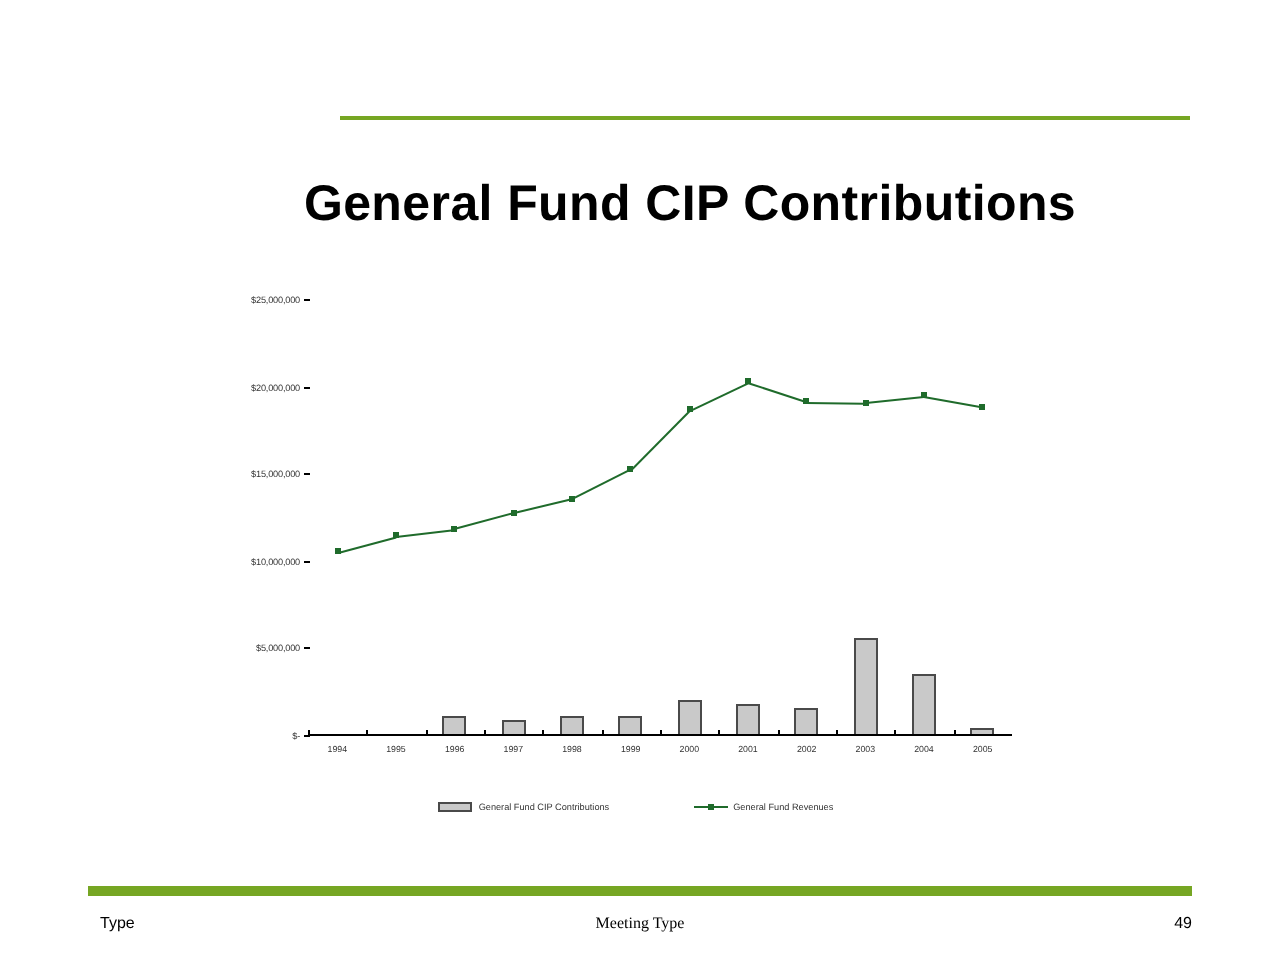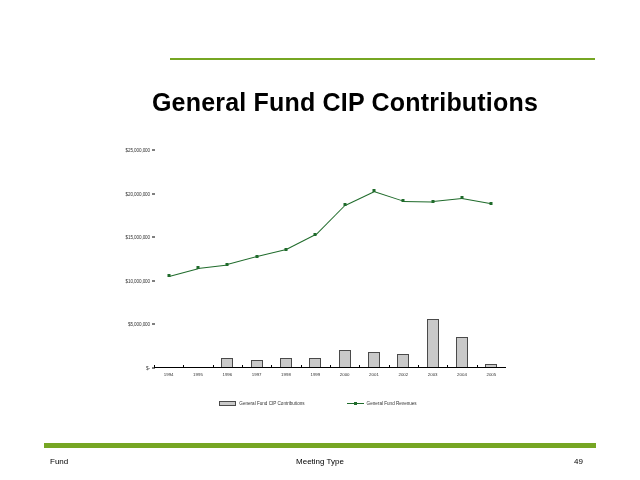--- a/index.html
+++ b/index.html
@@ -94,22 +94,22 @@
 
   
   .footer-rule{
     position:absolute;left:44px;top:443px;width:552px;height:5px;background:#76A623;
   }
   .footer{
     position:absolute;left:44px;top:455px;width:552px;height:16px;
     font-size:8px;color:#000;
   }
   .f-date{position:absolute;left:6px;top:2px;}
-  .f-meet{position:absolute;left:50%;top:2px;transform:translateX(-50%);}
-  .f-page{position:absolute;right:13px;top:2px;}
+  .f-meet{position:absolute;left:50%;top:2px;transform:translateX(-50%);font-family:Liberation Serif, serif;}
+  .f-page{position:absolute;right:0;top:2px;}
 </style>
 </head>
 <body>
 
 <div class="slide">
 
 
   <div class="header-rule"></div>
 
   <div class="slide-title">General Fund CIP Contributions</div>
@@ -198,18 +198,18 @@
       <div class="xtick" style="left: 212px;"></div>
       <div class="xtick" style="left: 241.333px;"></div>
       <div class="xtick" style="left: 270.667px;"></div>
       <div class="xtick" style="left: 300px;"></div>
       <div class="xtick" style="left: 329.333px;"></div>
       <div class="xtick" style="left: 358.667px;"></div>
     </div>
 
   <div class="footer-rule"></div>
   <div class="footer">
-    <span class="f-date">Fund</span>
+    <span class="f-date">Type</span>
     <span class="f-meet">Meeting Type</span>
     <span class="f-page">49</span>
   </div>
 
 </div>
 
 </body></html>

